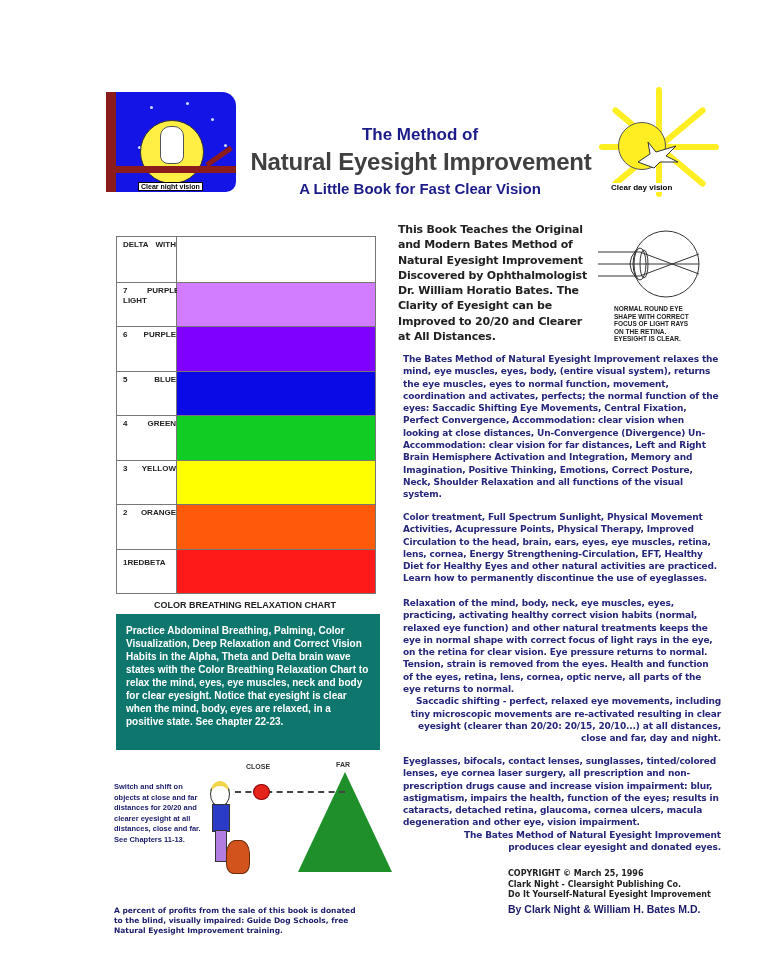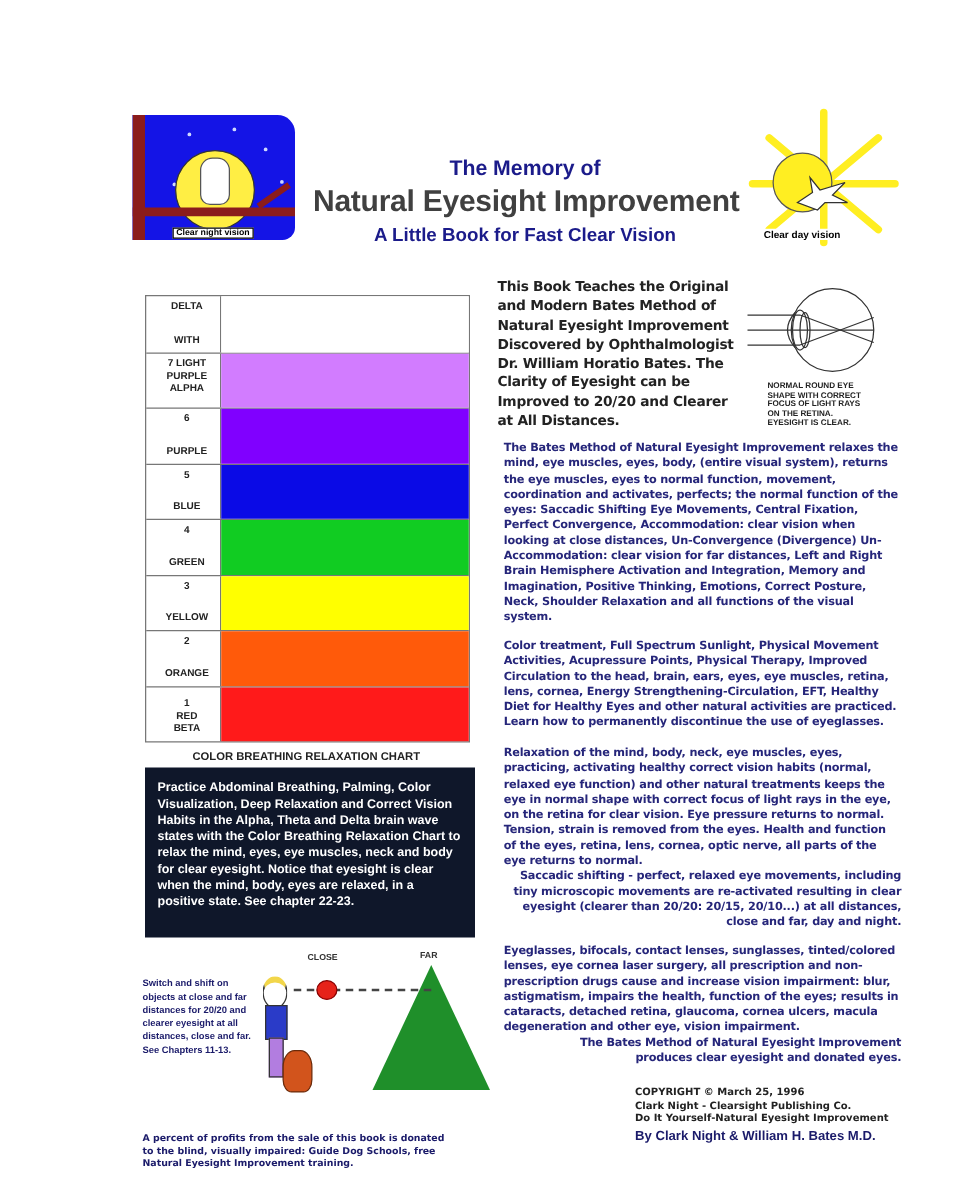--- a/index.html
+++ b/index.html
@@ -24,26 +24,26 @@
   
   #sun { left:596px; top:82px; width:130px; height:130px; }
   #sun .ray { position:absolute; left:63px; top:62px; width:60px; height:6px; background:#ffee22; transform-origin:0 50%; border-radius:3px; }
   #sun .disc { position:absolute; left:22px; top:40px; width:46px; height:46px; border-radius:50%; background:#ffee22; border:1px solid #555; }
   #sun .cap { position:absolute; left:14px; top:101px; font:bold 8px "Liberation Sans", sans-serif; color:#000; background:#fff; padding:0 1px; }
 
   
   #chart { left:116px; top:236px; width:258px; border:1px solid #777; }
   .crow { display:flex; height:44.5px; border-top:1px solid #777; box-sizing:border-box; }
   .crow:first-child { border-top:none; }
-  .clabel { width:60px; border-right:1px solid #777; padding:3px 0 0 6px; box-sizing:border-box; font:bold 8px "Liberation Sans", sans-serif; color:#222; line-height:10px; display:flex; flex-direction:column; justify-content:space-between; padding-bottom:5px;align-items:center; }
+  .clabel { width:60px; border-right:1px solid #777; padding:3px 0 0 6px; box-sizing:border-box; font:bold 8px "Liberation Sans", sans-serif; color:#222; line-height:10px; display:flex; flex-direction:row; justify-content:space-between; padding-bottom:5px; }
   .clabel.tight { justify-content:flex-start; }
   .cswatch { flex:1; }
   .chart-cap { left:116px; top:600px; width:258px; text-align:center; font:bold 9px "Liberation Sans", sans-serif; color:#222; }
 
-  #bluebox { left:116px; top:614px; width:264px; height:136px; background:#0f172a; color:#fff; font:bold 10px "Liberation Sans", sans-serif; line-height:13px; padding:10px 10px 0 10px; box-sizing:border-box; }
+  #bluebox { left:116px; top:614px; width:264px; height:136px; background:#0f766e; color:#fff; font:bold 10px "Liberation Sans", sans-serif; line-height:13px; padding:10px 10px 0 10px; box-sizing:border-box; }
 
   
   .close-lbl { left:246px; top:763px; font:bold 7px "Liberation Sans", sans-serif; color:#333; }
   .far-lbl { left:336px; top:761px; font:bold 7px "Liberation Sans", sans-serif; color:#333; }
   .shift-text { left:114px; top:782px; width:92px; font:bold 7.5px "Liberation Sans", sans-serif; color:#1b1b6a; line-height:10.5px; }
   .dashes { left:235px; top:791px; width:110px; border-top:2px dashed #444; }
   .apple { left:253px; top:784px; width:15px; height:14px; background:#e6231a; border-radius:50%; border:1px solid #800; }
   .head { left:210px; top:781px; width:18px; height:20px; border-radius:50%; background:#fff; border:1px solid #333; border-top:5px solid #f2d64a; }
   .shirt { left:212px; top:804px; width:16px; height:26px; background:#2a3bc8; border:1px solid #333; }
   .legs { left:215px; top:830px; width:10px; height:30px; background:#b27de0; border:1px solid #333; }
@@ -73,21 +73,21 @@
   <div class="star" style="left:32px;top:54px"></div>
   <div class="star" style="left:118px;top:52px"></div>
   <div class="star" style="left:84px;top:96px"></div>
   <div class="moon"></div>
   <div class="owl"></div>
   <div class="twig"></div>
   <div class="branch"></div>
   <div class="cap">Clear night vision</div>
 </div>
 
-<div class="abs t1">The Memory of</div>
+<div class="abs t1">The Method of</div>
 <div class="abs t2">Natural Eyesight Improvement</div>
 <div class="abs t3">A Little Book for Fast Clear Vision</div>
 
 <div id="sun" class="abs">
   <div class="ray" style="transform:rotate(-90deg)"></div>
   <div class="ray" style="transform:rotate(-40deg)"></div>
   <div class="ray" style="transform:rotate(0deg)"></div>
   <div class="ray" style="transform:rotate(40deg)"></div>
   <div class="ray" style="transform:rotate(90deg);width:50px"></div>
   <div class="ray" style="transform:rotate(140deg)"></div>

